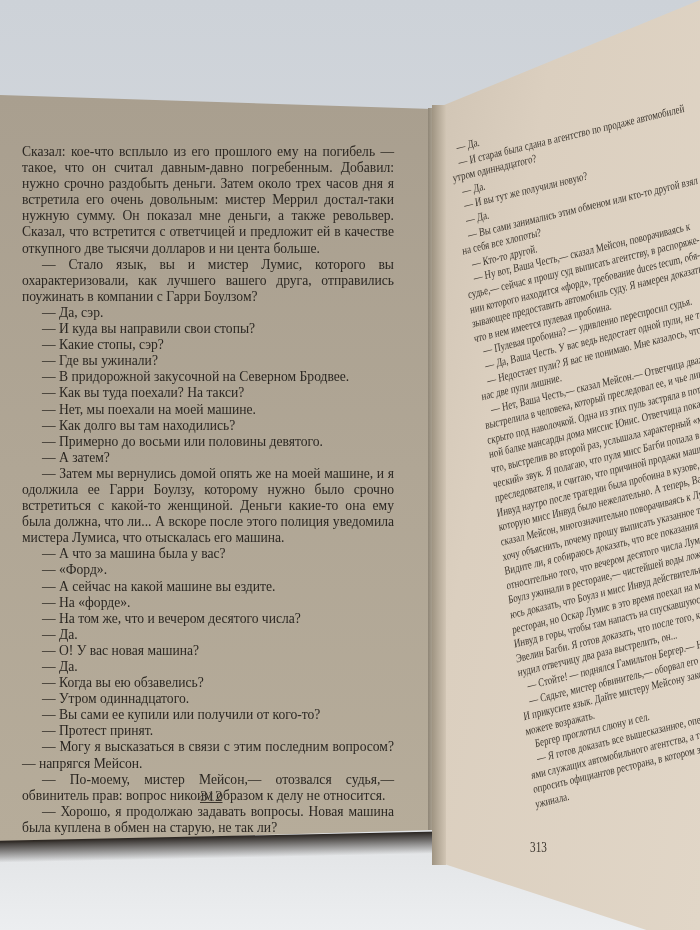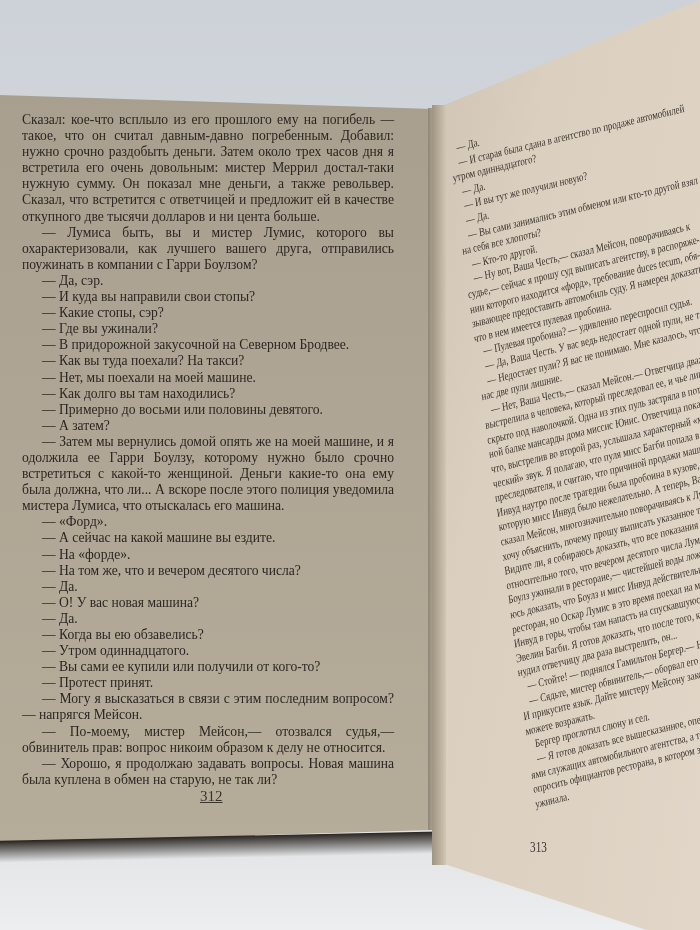--- a/index.html
+++ b/index.html
@@ -24,21 +24,21 @@
   .left-page {
     position: absolute; left: 0; top: 95px; width: 433px; height: 748px;
     background: linear-gradient(180deg, #a99f8f 0%, #b0a695 50%, #b6ac9a 100%);
     clip-path: polygon(0 0, 100% 14px, 100% 735px, 0 748px);
   }
   .left-edge {
     position: absolute; left: 428px; top: 108px; width: 10px; height: 722px;
     background: linear-gradient(90deg, #8f8677, #c8bfad);
   }
   .left-text {
-    position: absolute; left: 22px; top: 112px; width: 372px;
+    position: absolute; left: 22px; top: 144px; width: 372px;
     font-size: 13.6px; line-height: 16.1px; color: #2b2722;
     text-align: justify;
   }
   .left-text p { margin: 0; text-indent: 0; }
   .left-text p.ind { text-indent: 20px; }
   .page-number {
     position: absolute; font-size: 15px; color: #3a342d;
   }
   .right-page {
     position: absolute; left: 432px; top: 0; width: 268px; height: 930px;
@@ -63,32 +63,33 @@
 
 <div class="wall"></div>
 <div class="table-surface"></div>
 
 <div class="left-page"></div>
 <div class="left-edge"></div>
 <div class="book-shadow"></div>
 
 <div class="left-text" id="left-text">
     <p class="">Сказал: кое-что всплыло из его прошлого ему на погибель — такое, что он считал давным-давно погребенным. Добавил: нужно срочно раздобыть деньги. Затем около трех часов дня я встретила его очень довольным: мистер Меррил достал-таки нужную сумму. Он показал мне деньги, а также револьвер. Сказал, что встретится с ответчицей и предложит ей в качестве откупного две тысячи долларов и ни цента больше.</p>
-    <p class="ind">— Лумиса быть, вы и мистер Лумис, которого вы охарактеризовали, как лучшего вашего друга, отправились поужинать в компании с Гарри Боулзом?</p>
+    <p class="ind">— Стало язык, вы и мистер Лумис, которого вы охарактеризовали, как лучшего вашего друга, отправились поужинать в компании с Гарри Боулзом?</p>
     <p class="ind">— Да, сэр.</p>
     <p class="ind">— И куда вы направили свои стопы?</p>
     <p class="ind">— Какие стопы, сэр?</p>
     <p class="ind">— Где вы ужинали?</p>
     <p class="ind">— В придорожной закусочной на Северном Бродвее.</p>
     <p class="ind">— Как вы туда поехали? На такси?</p>
     <p class="ind">— Нет, мы поехали на моей машине.</p>
     <p class="ind">— Как долго вы там находились?</p>
     <p class="ind">— Примерно до восьми или половины девятого.</p>
     <p class="ind">— А затем?</p>
     <p class="ind">— Затем мы вернулись домой опять же на моей машине, и я одолжила ее Гарри Боулзу, которому нужно было срочно встретиться с какой-то женщиной. Деньги какие-то она ему была должна, что ли... А вскоре после этого полиция уведомила мистера Лумиса, что отыскалась его машина.</p>
+    <p class="ind">— А что за машина была у вас?</p>
     <p class="ind">— «Форд».</p>
     <p class="ind">— А сейчас на какой машине вы ездите.</p>
     <p class="ind">— На «форде».</p>
     <p class="ind">— На том же, что и вечером десятого числа?</p>
     <p class="ind">— Да.</p>
     <p class="ind">— О! У вас новая машина?</p>
     <p class="ind">— Да.</p>
     <p class="ind">— Когда вы ею обзавелись?</p>
     <p class="ind">— Утром одиннадцатого.</p>
     <p class="ind">— Вы сами ее купили или получили от кого-то?</p>

